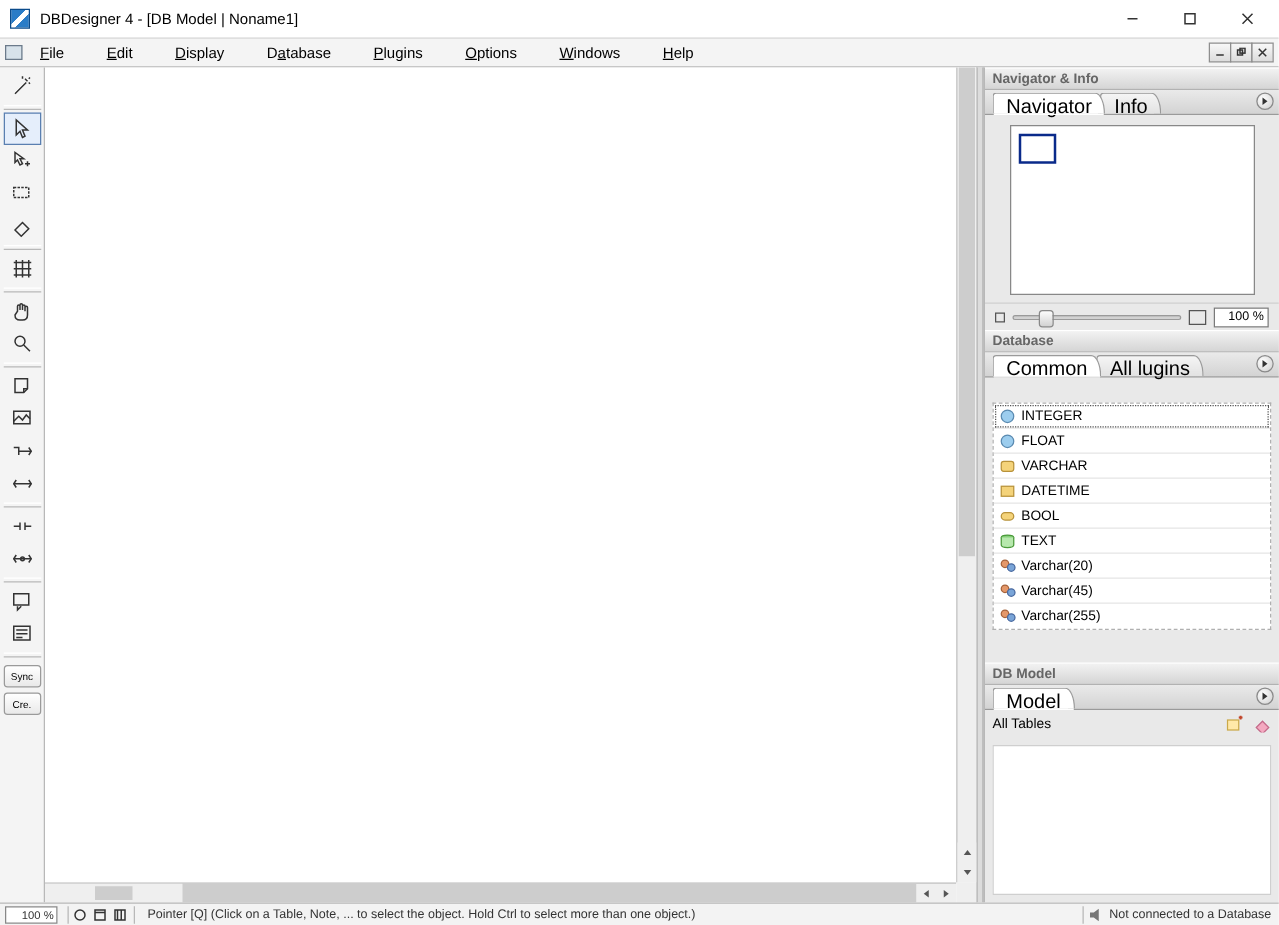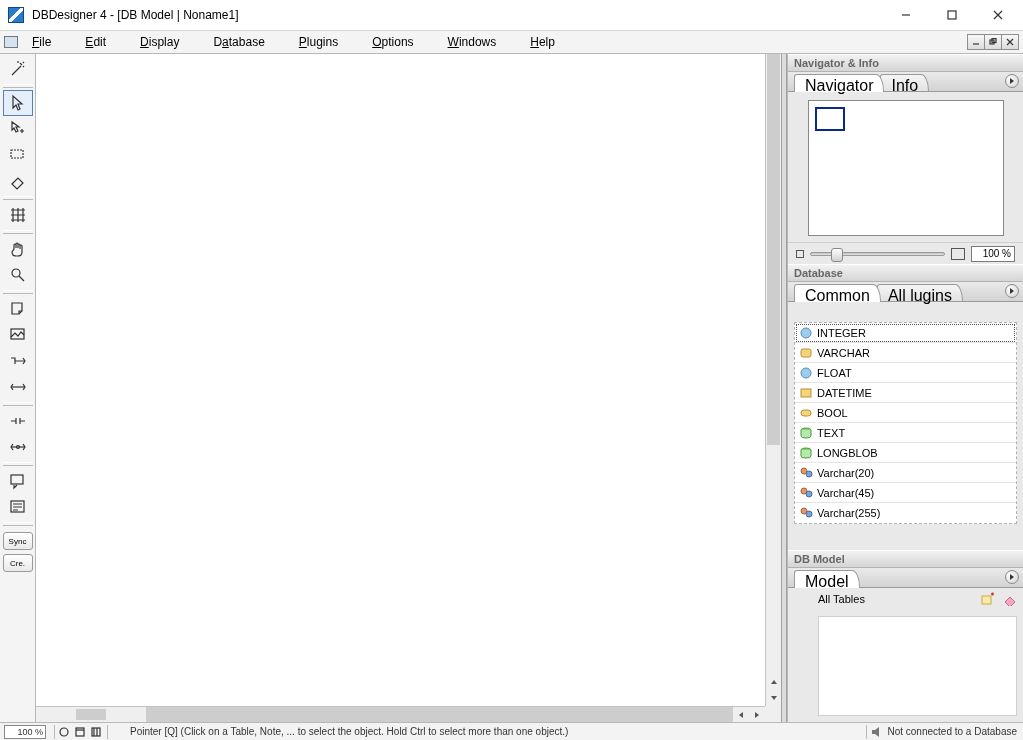--- a/index.html
+++ b/index.html
@@ -236,21 +236,21 @@
 .dt-item{
   display:flex;align-items:center;gap:4px;
   height:20px;padding:0 4px;
   border-bottom:1px solid #e5e5e5;
   font-size:11px;
 }
 .dt-item:last-child{border-bottom:none;}
 .dt-item.sel{outline:1px dotted #555;outline-offset:-2px;}
 .dt-icon{width:14px;height:14px;}
 .dt-panel-body{background:#e9e9e9;padding-bottom:6px;}
-.panel-flex{flex:1;display:flex;flex-direction:column;min-height:0;margin-left:24px;}
+.panel-flex{flex:1;display:flex;flex-direction:column;min-height:0;}
 
 .model-body{
   background:#fff;margin:6px;border:1px solid #cfcfcf;
   flex:1;
 }
 .model-head{
   display:flex;align-items:center;justify-content:space-between;
   padding:4px 6px;font-size:11px;
 }
 .model-head .icons{display:flex;gap:8px;}
@@ -262,21 +262,21 @@
   background:#f3f3f3;border-top:1px solid #b8b8b8;
   display:flex;align-items:center;font-size:10px;color:#333;
 }
 .status-zoom{
   width:42px;height:14px;margin:0 4px;border:1px solid #888;background:#fff;
   text-align:right;padding-right:2px;line-height:12px;font-size:9px;
 }
 .status-sep{width:1px;height:14px;background:#b8b8b8;margin:0 4px;}
 .status-icongroup{display:flex;gap:4px;align-items:center;}
 .saudio{width:12px;height:10px;}
-.status-msg{padding-left:6px;margin-left:12px;}
+.status-msg{padding-left:6px;}
 .status-flex{flex:1;}
 .status-conn{display:flex;align-items:center;gap:4px;padding-right:6px;}
 
 
 .stroke{stroke:#333;fill:none;stroke-width:1.2;}
 </style>
 </head>
 <body>
 
 <div class="titlebar">
@@ -506,55 +506,48 @@
     <div class="dt-panel-body">
       <div class="dt-list">
         <div class="dt-item sel">
             <svg class="dt-icon" viewBox="0 0 14 14">
               <circle cx="7" cy="7" r="5" fill="#9ccdee" stroke="#5a8ab0"></circle>
             </svg>
             <span>INTEGER</span>
           </div>
         <div class="dt-item">
             <svg class="dt-icon" viewBox="0 0 14 14">
+              <circle cx="7" cy="7" r="5" fill="#9ccdee" stroke="#5a8ab0"></circle>
+            </svg>
+            <span>FLOAT</span>
+          </div>
+        <div class="dt-item">
+            <svg class="dt-icon" viewBox="0 0 14 14">
               <rect x="2" y="3" width="10" height="8" rx="2" fill="#f4d37a" stroke="#b8923a"></rect>
             </svg>
             <span>VARCHAR</span>
-          </div>
-        <div class="dt-item">
-            <svg class="dt-icon" viewBox="0 0 14 14">
-              <circle cx="7" cy="7" r="5" fill="#9ccdee" stroke="#5a8ab0"></circle>
-            </svg>
-            <span>FLOAT</span>
           </div>
         <div class="dt-item">
             <svg class="dt-icon" viewBox="0 0 14 14">
               <rect x="2" y="3" width="10" height="8" fill="#f4d37a" stroke="#b8923a"></rect>
             </svg>
             <span>DATETIME</span>
           </div>
         <div class="dt-item">
             <svg class="dt-icon" viewBox="0 0 14 14">
               <rect x="2" y="4" width="10" height="6" rx="3" fill="#f4d37a" stroke="#b8923a"></rect>
             </svg>
             <span>BOOL</span>
           </div>
         <div class="dt-item">
             <svg class="dt-icon" viewBox="0 0 14 14">
               <ellipse cx="7" cy="4" rx="5" ry="2" fill="#86d07a" stroke="#4a9a3a"></ellipse>
               <path d="M2 4 V10 a5 2 0 0 0 10 0 V4" fill="#b7e8ad" stroke="#4a9a3a"></path>
             </svg>
             <span>TEXT</span>
-          </div>
-        <div class="dt-item">
-            <svg class="dt-icon" viewBox="0 0 14 14">
-              <ellipse cx="7" cy="4" rx="5" ry="2" fill="#86d07a" stroke="#4a9a3a"></ellipse>
-              <path d="M2 4 V10 a5 2 0 0 0 10 0 V4" fill="#b7e8ad" stroke="#4a9a3a"></path>
-            </svg>
-            <span>LONGBLOB</span>
           </div>
         <div class="dt-item">
             <svg class="dt-icon" viewBox="0 0 14 14">
               <circle cx="5" cy="5" r="3" fill="#e4986a" stroke="#a5623a"></circle>
               <circle cx="10" cy="8" r="3" fill="#7aa5d8" stroke="#4a6aa0"></circle>
             </svg>
             <span>Varchar(20)</span>
           </div>
         <div class="dt-item">
             <svg class="dt-icon" viewBox="0 0 14 14">

